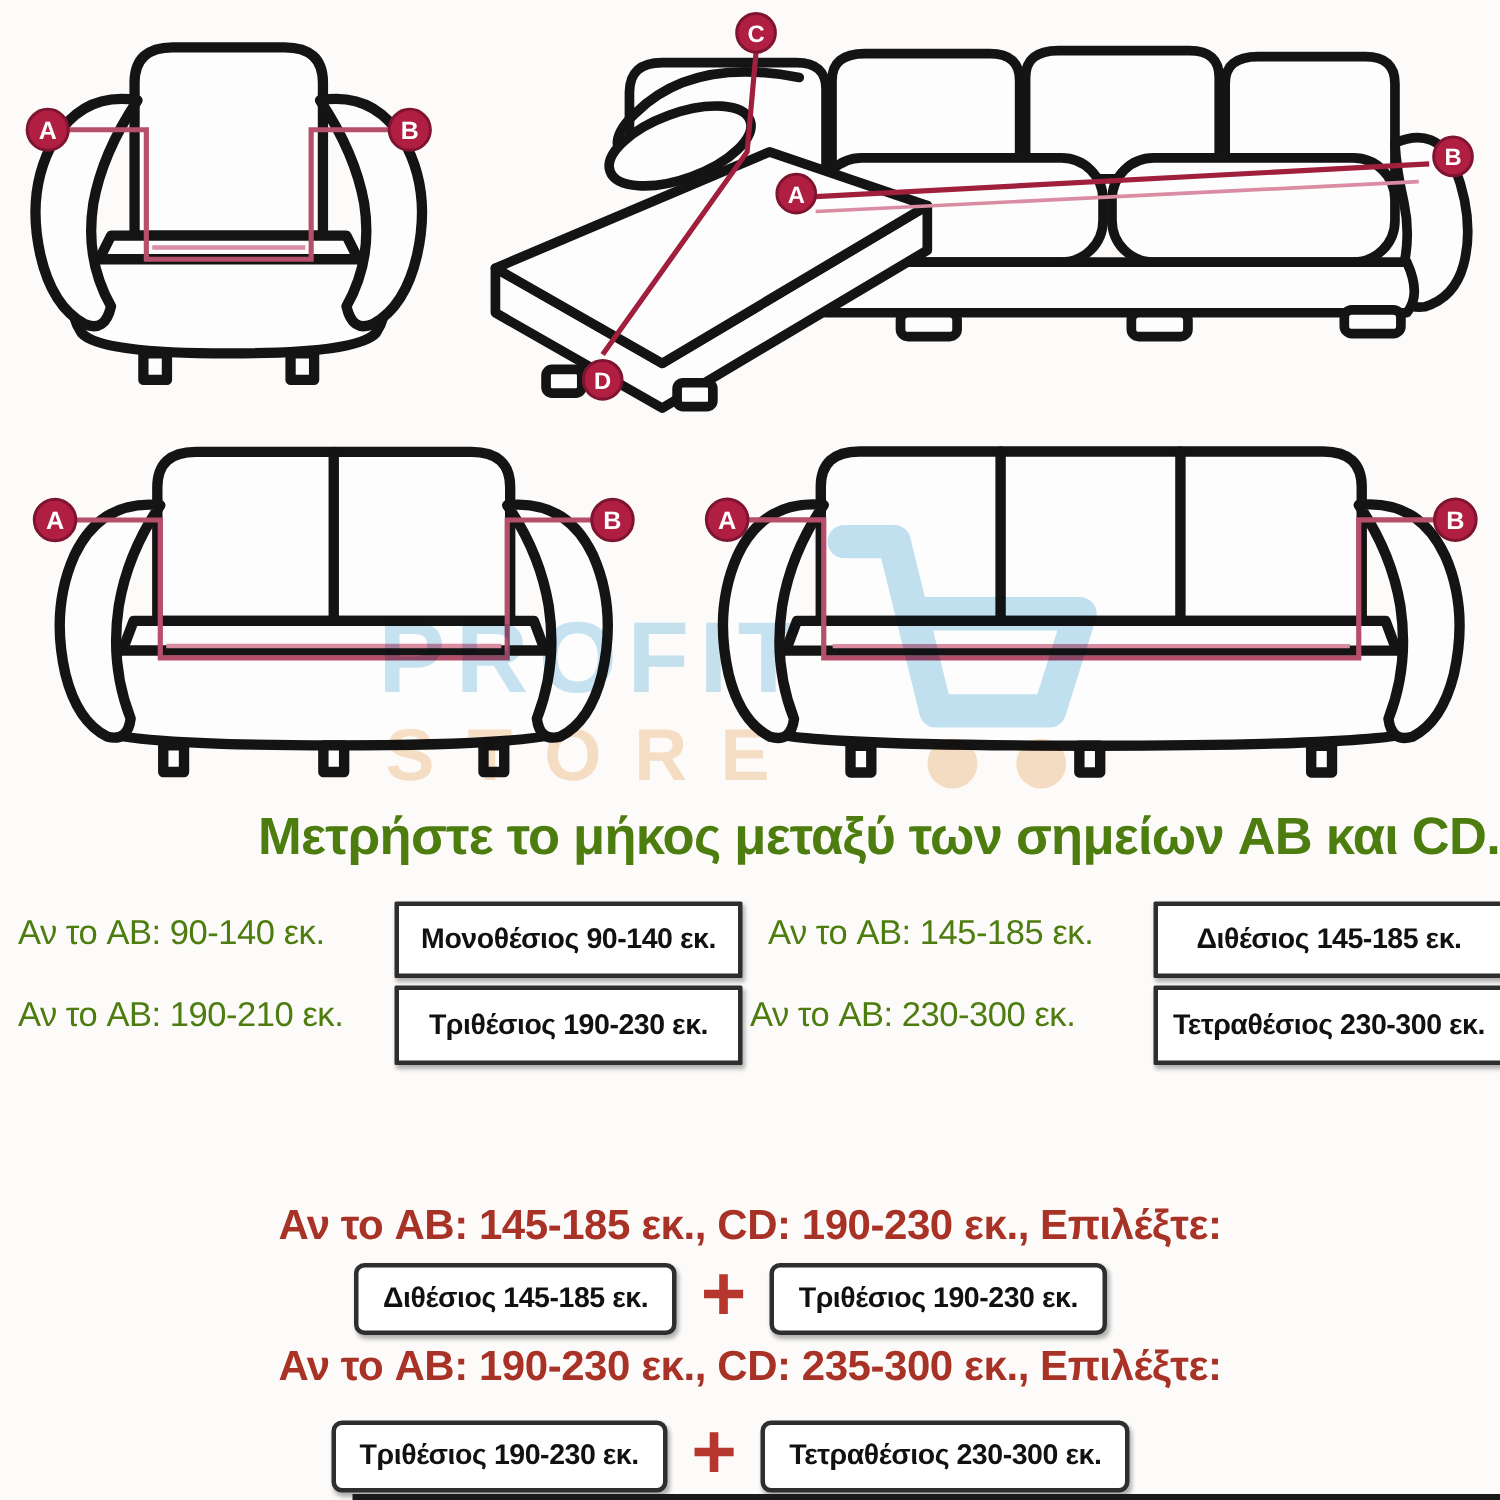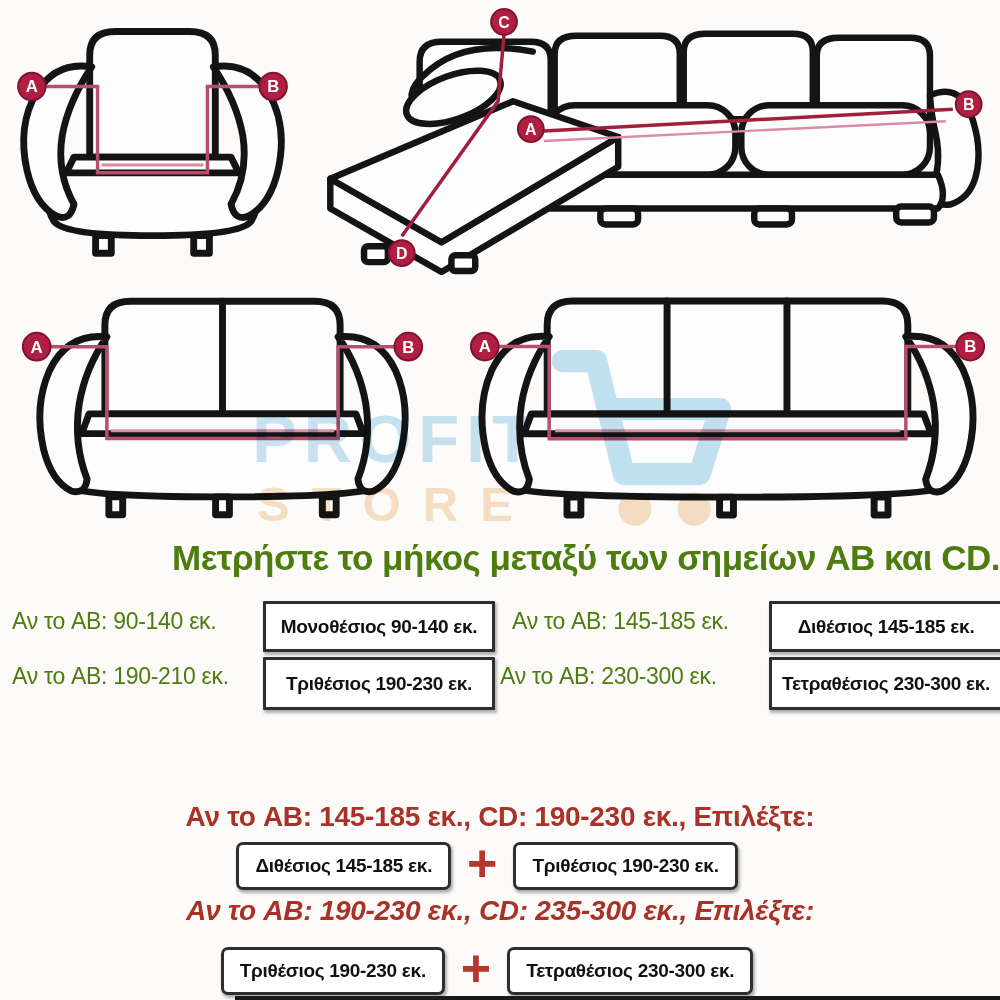--- a/index.html
+++ b/index.html
@@ -202,21 +202,21 @@
   <div class="bbox" style="left:769px;top:657px;width:228px;height:47px;">Τετραθέσιος 230-300 εκ.</div>
 
 
   <div class="cline" style="top:801px;">Αν το AB: 145-185 εκ., CD: 190-230 εκ., Επιλέξτε:</div>
   <div class="plusrow" style="top:842px;">
     <div class="sbox">Διθέσιος 145-185 εκ.</div>
     <div class="plus">+</div>
     <div class="sbox">Τριθέσιος 190-230 εκ.</div>
   </div>
 
-  <div class="cline" style="top:895px;font-style:italic;">Αν το AB: 190-230 εκ., CD: 235-300 εκ., Επιλέξτε:</div>
+  <div class="cline" style="top:895px;">Αν το AB: 190-230 εκ., CD: 235-300 εκ., Επιλέξτε:</div>
   <div class="plusrow" style="top:947px;">
     <div class="sbox">Τριθέσιος 190-230 εκ.</div>
     <div class="plus">+</div>
     <div class="sbox">Τετραθέσιος 230-300 εκ.</div>
   </div>
 
   <div class="bottom-bar"></div>
 </div>
 
 </body></html>

